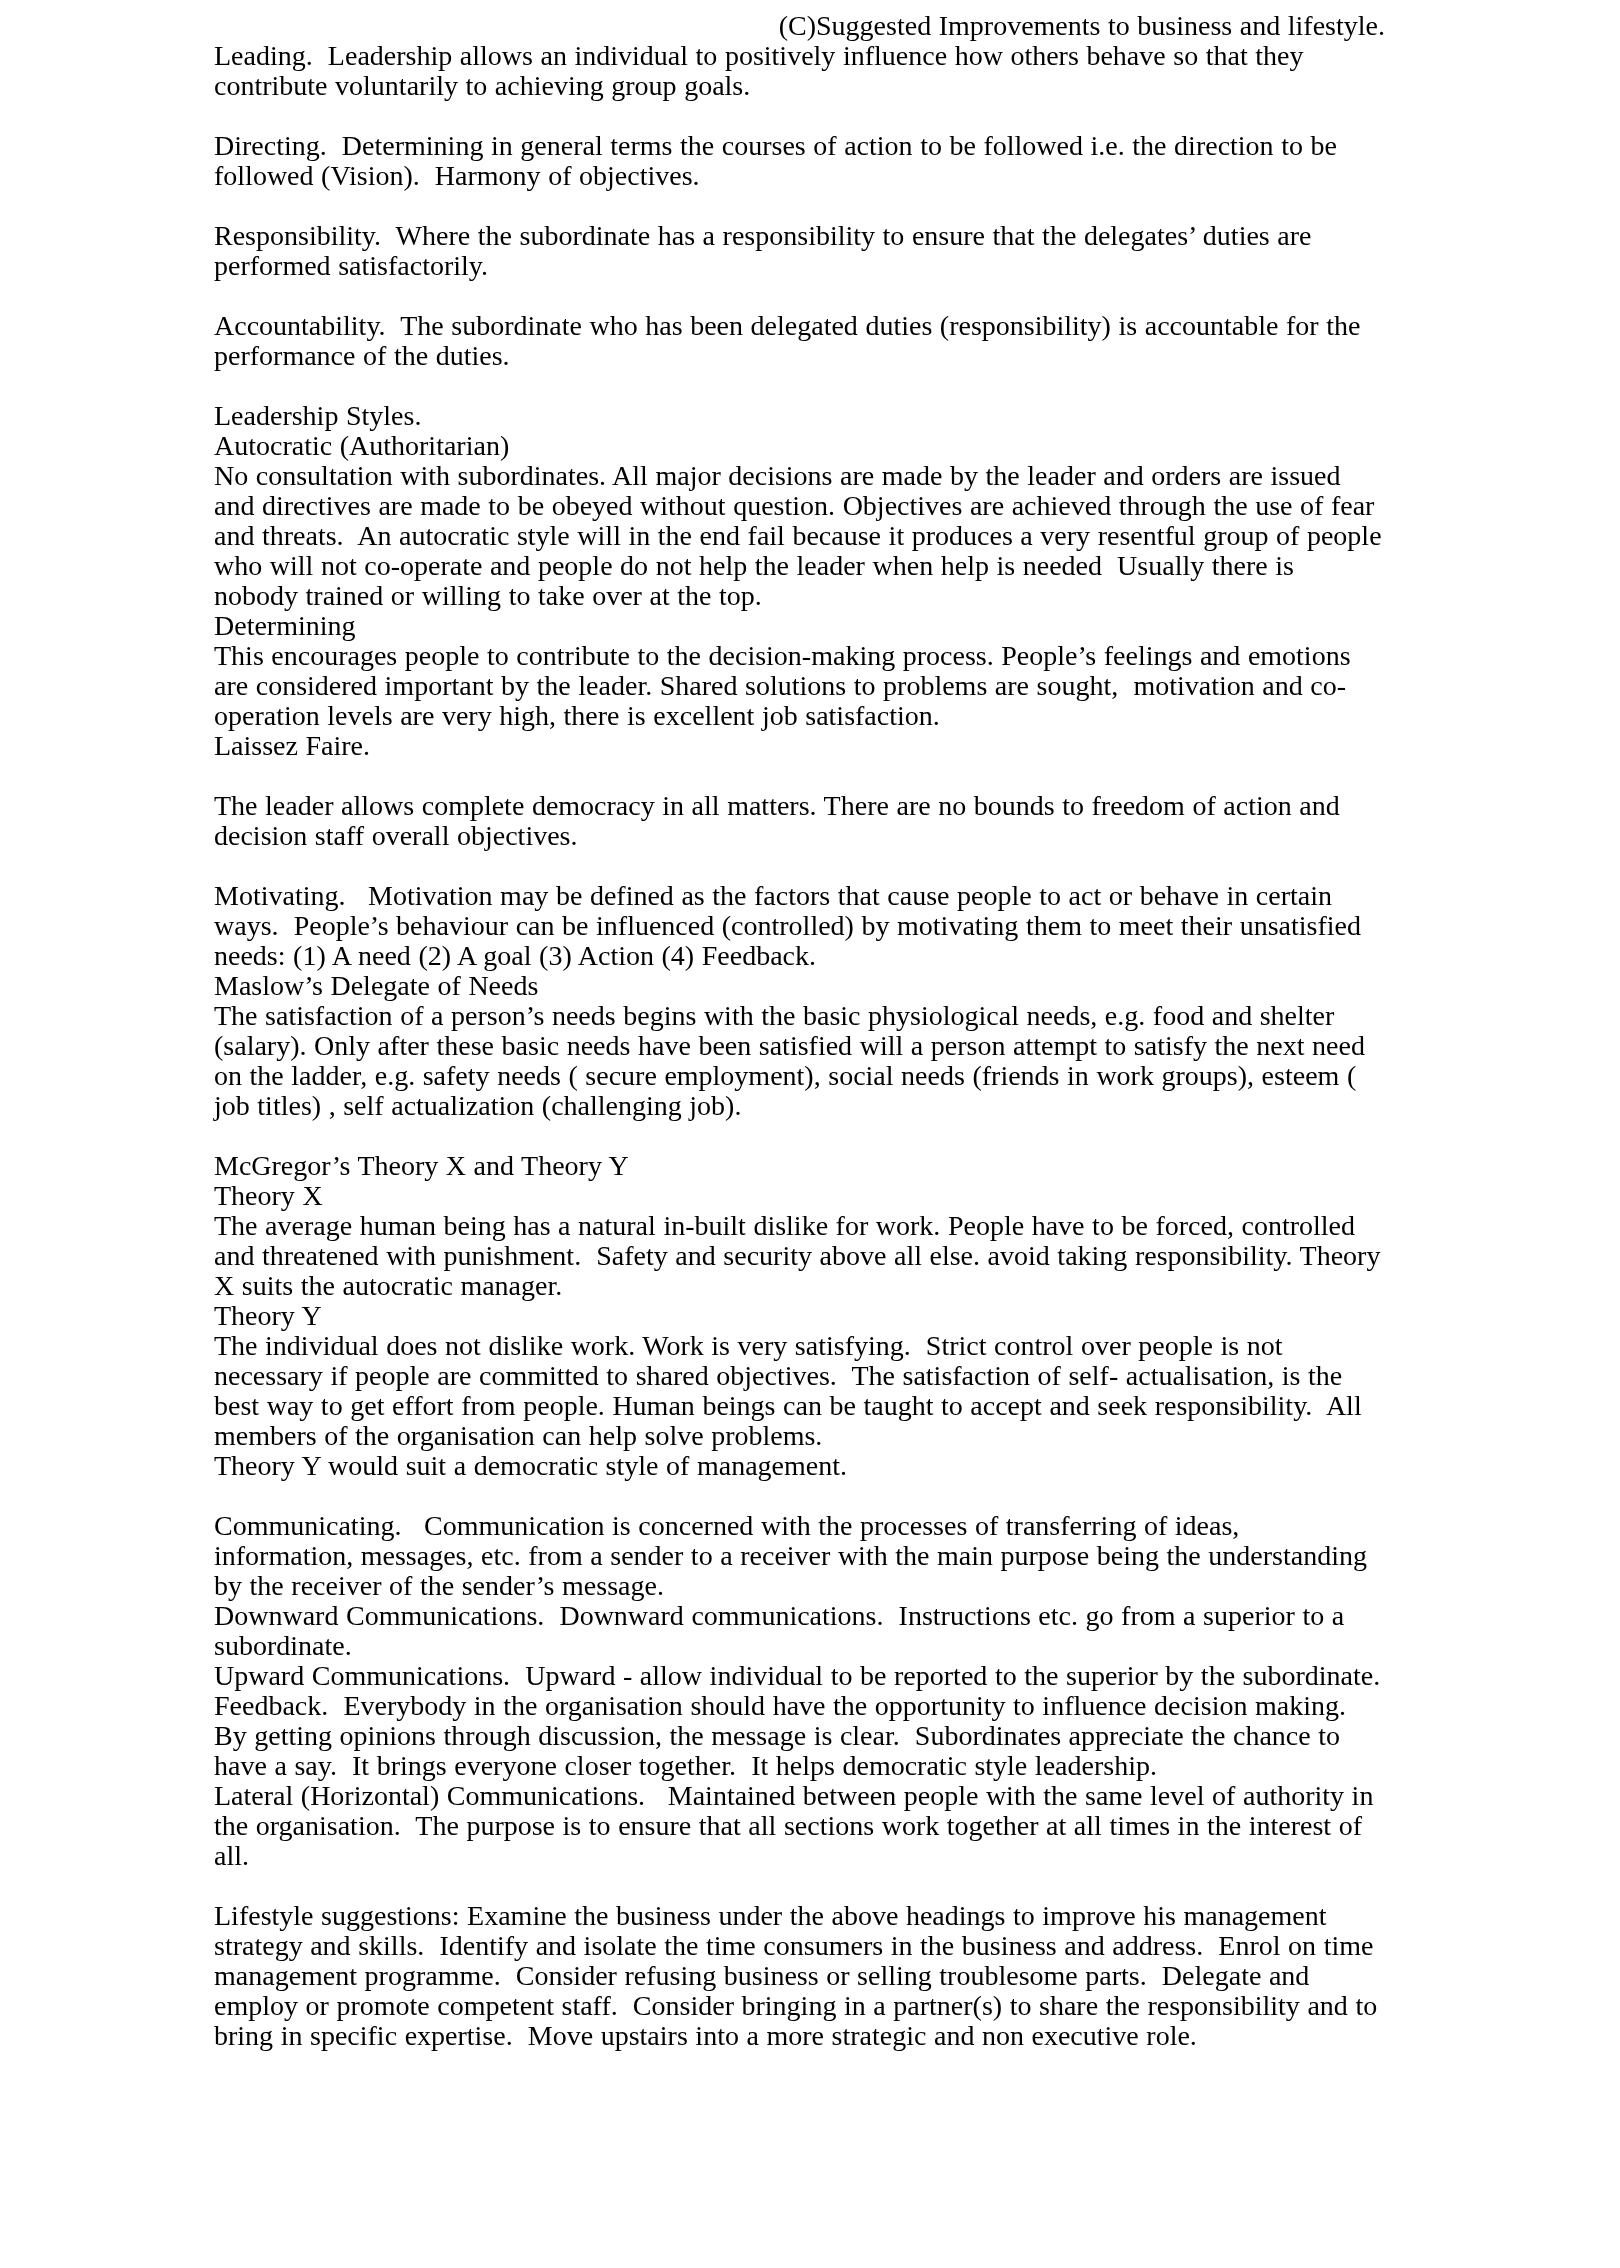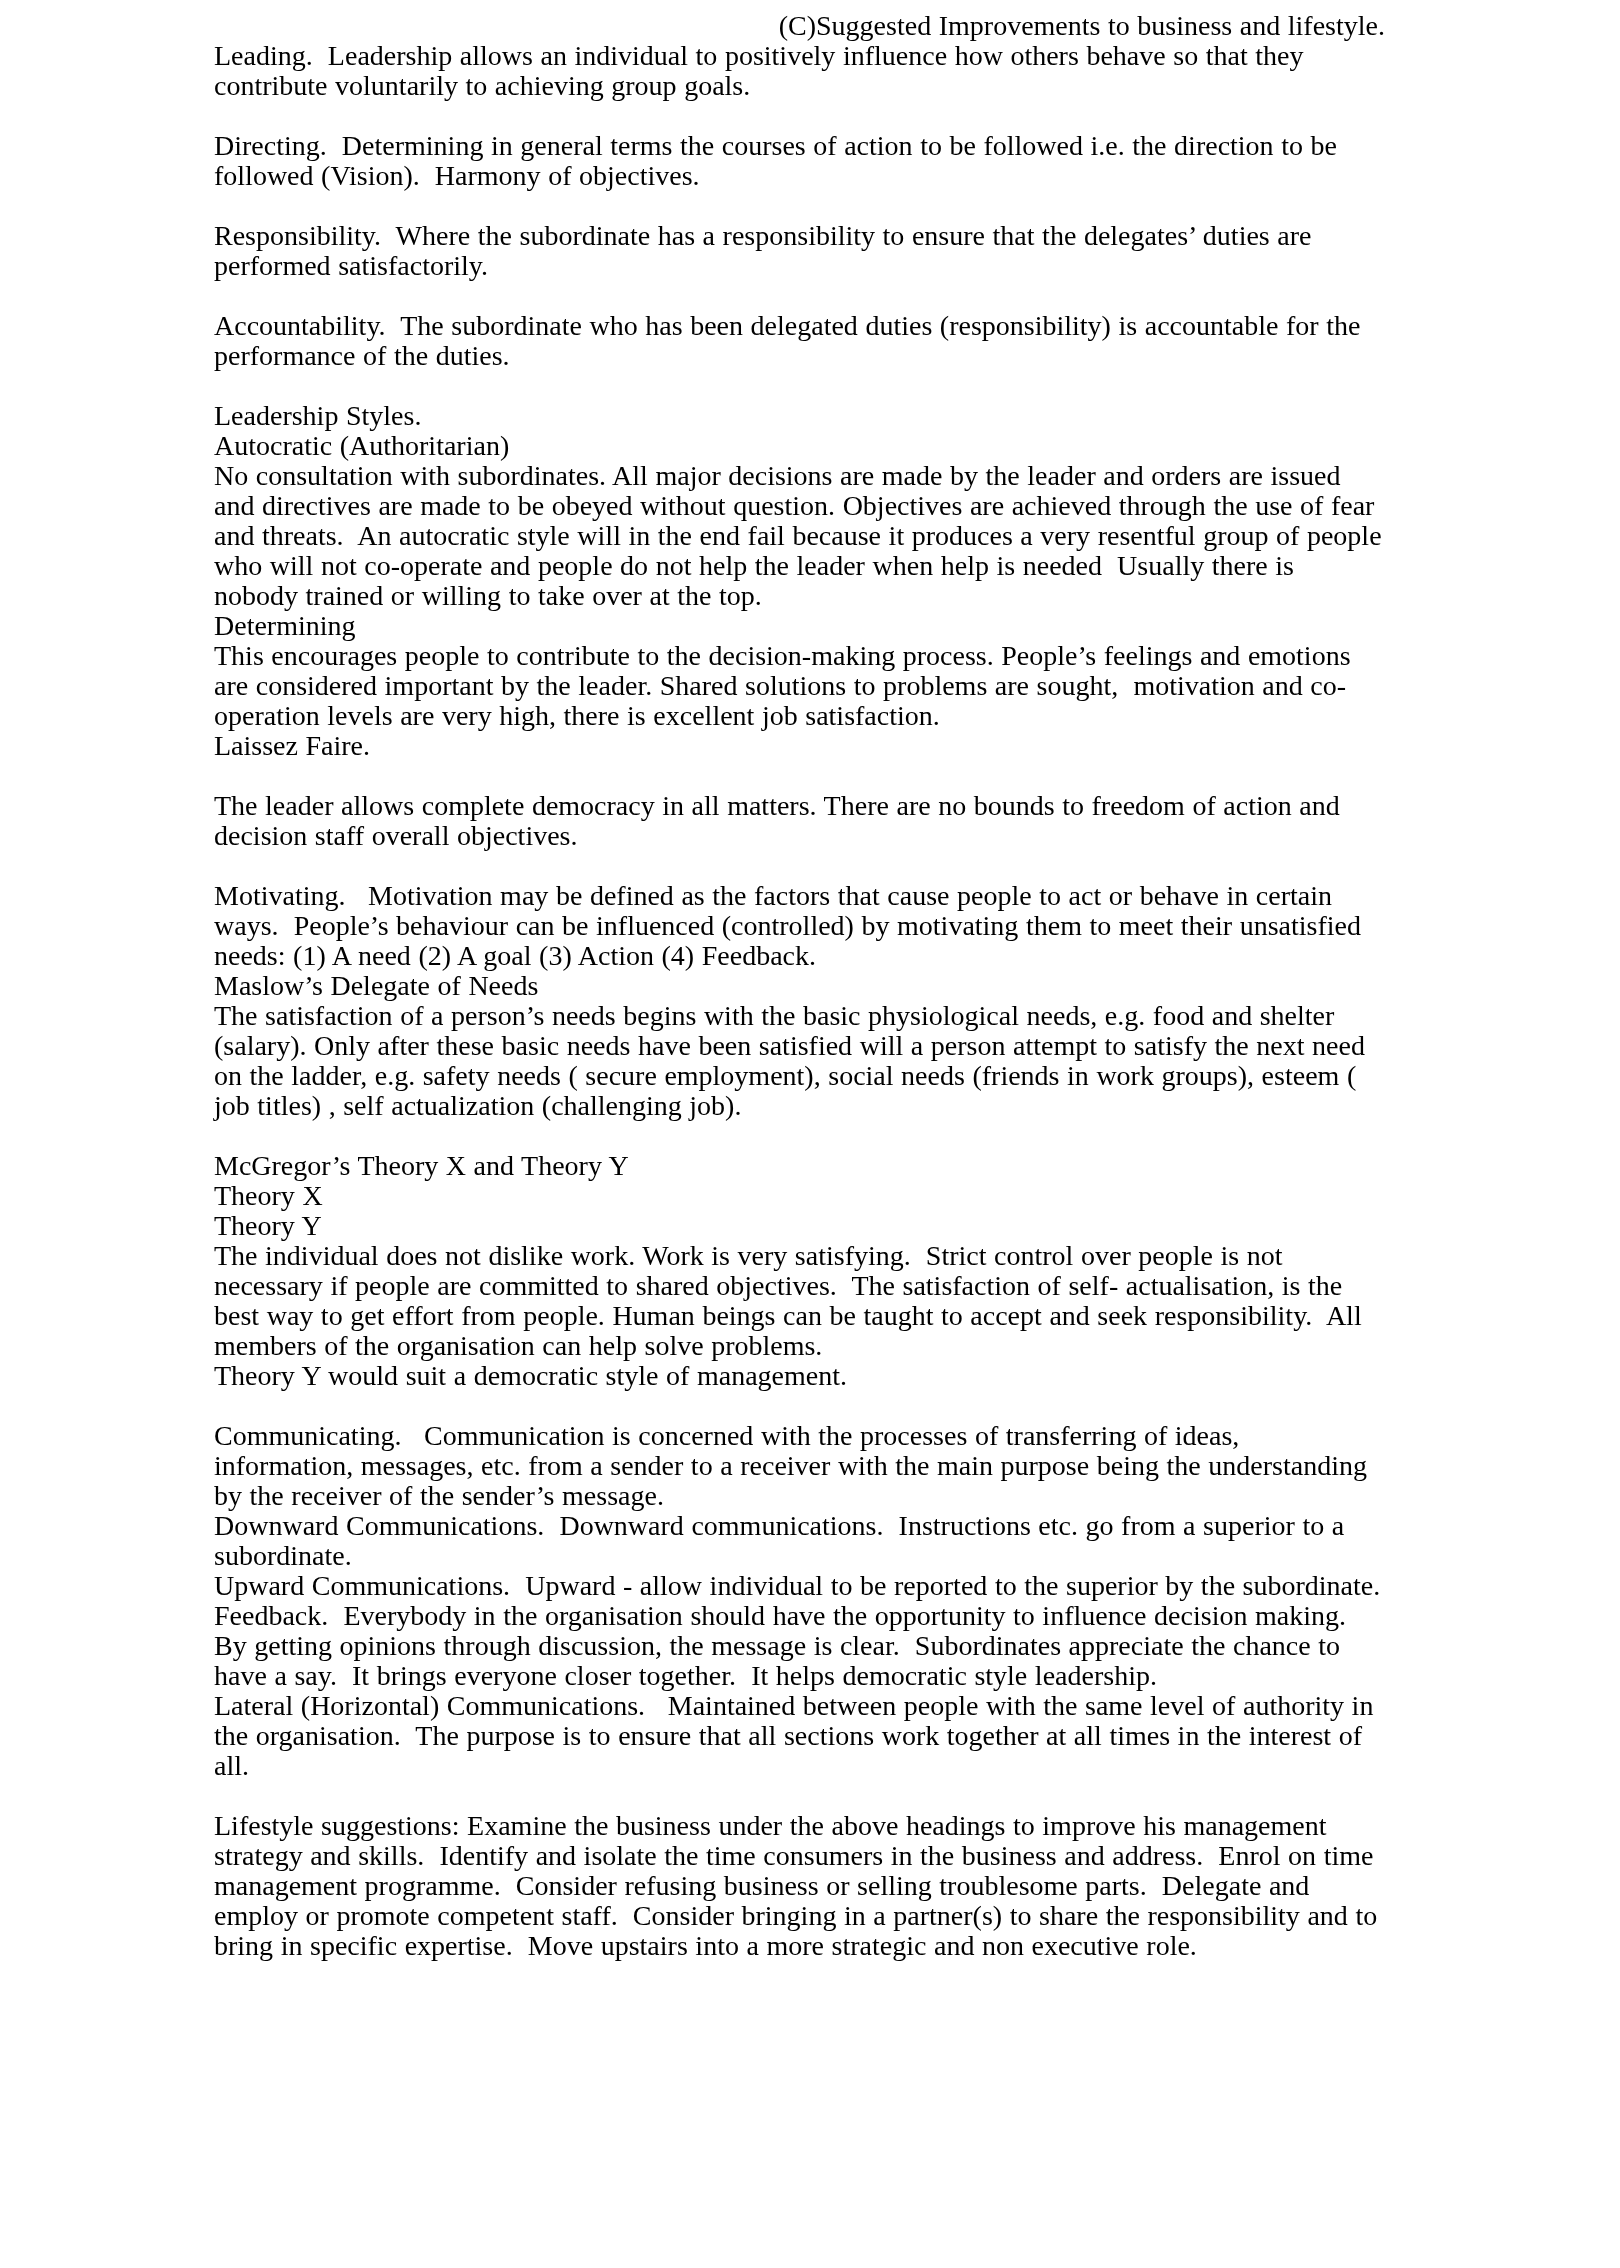--- a/index.html
+++ b/index.html
@@ -57,20 +57,21 @@
   <p class="it">Laissez Faire.</p>
 
   <p class="gap">The leader allows complete democracy in all matters. There are no bounds to freedom of action and decision staff overall objectives.</p>
 
   <p class="gap">Motivating.   Motivation may be defined as the factors that cause people to act or behave in certain ways.  People’s behaviour can be influenced (controlled) by motivating them to meet their unsatisfied needs: (1) A need (2) A goal (3) Action (4) Feedback.</p>
   <p>Maslow’s Delegate of Needs</p>
   <p>The satisfaction of a person’s needs begins with the basic physiological needs, e.g. food and shelter (salary). Only after these basic needs have been satisfied will a person attempt to satisfy the next need on the ladder, e.g. safety needs ( secure employment), social needs (friends in work groups), esteem ( job titles) , self actualization (challenging job).</p>
 
   <p class="gap">McGregor’s Theory X and Theory Y</p>
   <p>Theory X</p>
+  <p>The average human being has a natural in-built dislike for work. People have to be forced, controlled and threatened with punishment.  Safety and security above all else. avoid taking responsibility. Theory X suits the autocratic manager.</p>
   <p>Theory Y</p>
   <p>The individual does not dislike work. Work is very satisfying.  Strict control over people is not necessary if people are committed to shared objectives.  The satisfaction of self- actualisation, is the best way to get effort from people. Human beings can be taught to accept and seek responsibility.  All members of the organisation can help solve problems.</p>
   <p>Theory Y would suit a democratic style of management.</p>
 
   <p class="gap">Communicating.   Communication is concerned with the processes of transferring of ideas, information, messages, etc. from a sender to a receiver with the main purpose being the understanding by the receiver of the sender’s message.</p>
   <p>Downward Communications.  Downward communications.  Instructions etc. go from a superior to a subordinate.</p>
   <p>Upward Communications.  Upward - allow individual to be reported to the superior by the subordinate.</p>
   <p>Feedback.  Everybody in the organisation should have the opportunity to influence decision making.  By getting opinions through discussion, the message is clear.  Subordinates appreciate the chance to have a say.  It brings everyone closer together.  It helps democratic style leadership.</p>
   <p>Lateral (Horizontal) Communications.   Maintained between people with the same level of authority in the organisation.  The purpose is to ensure that all sections work together at all times in the interest of all.</p>
 

